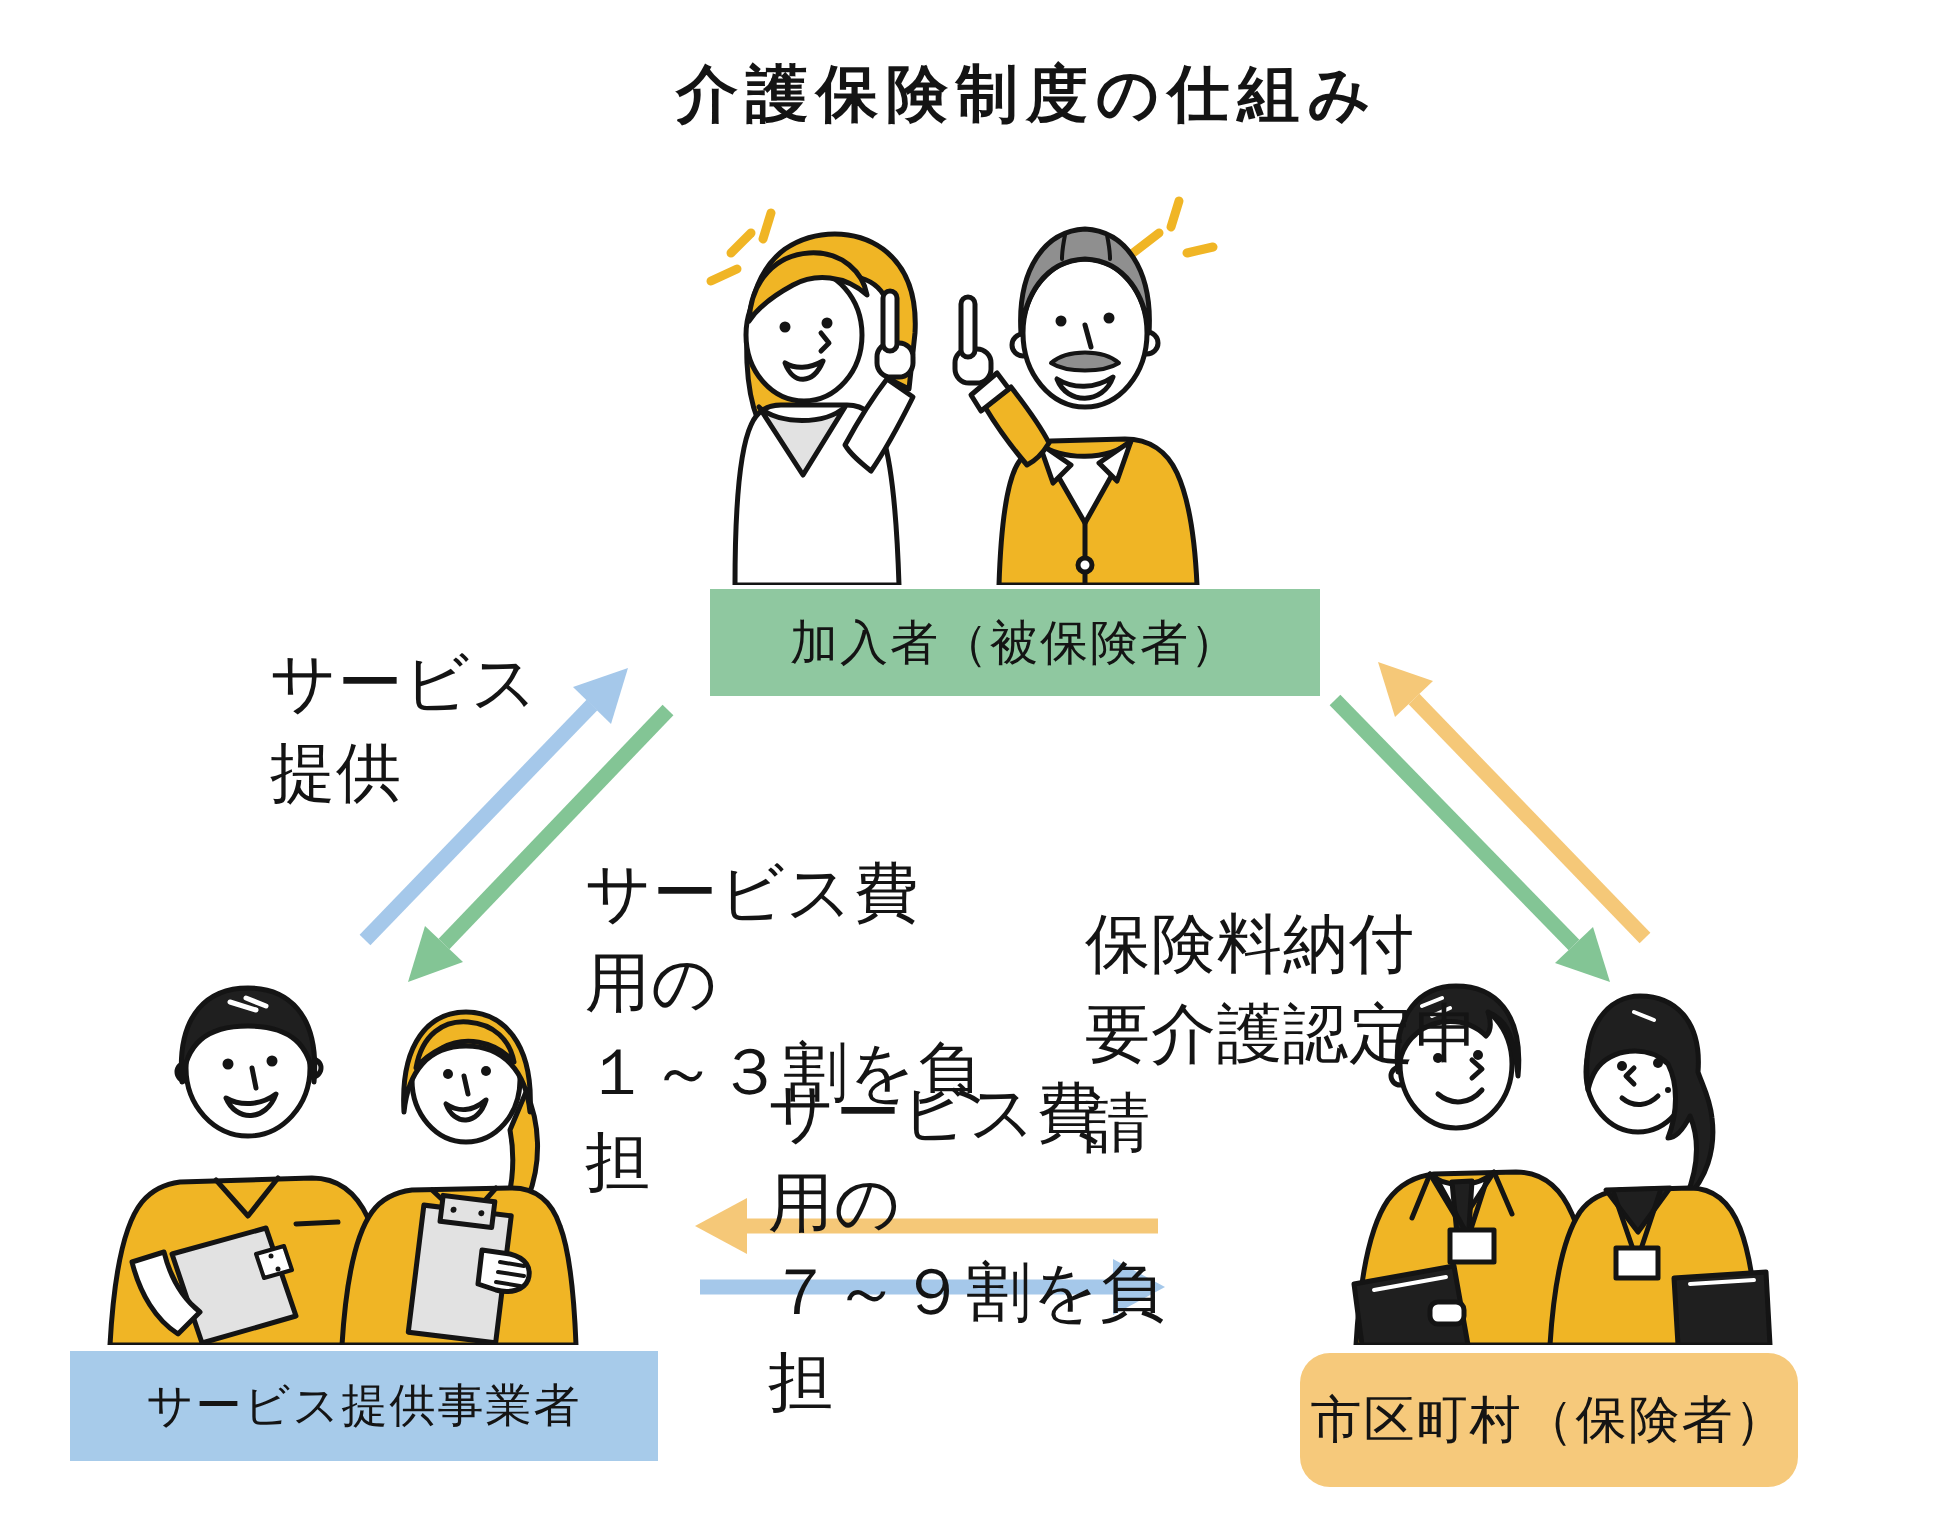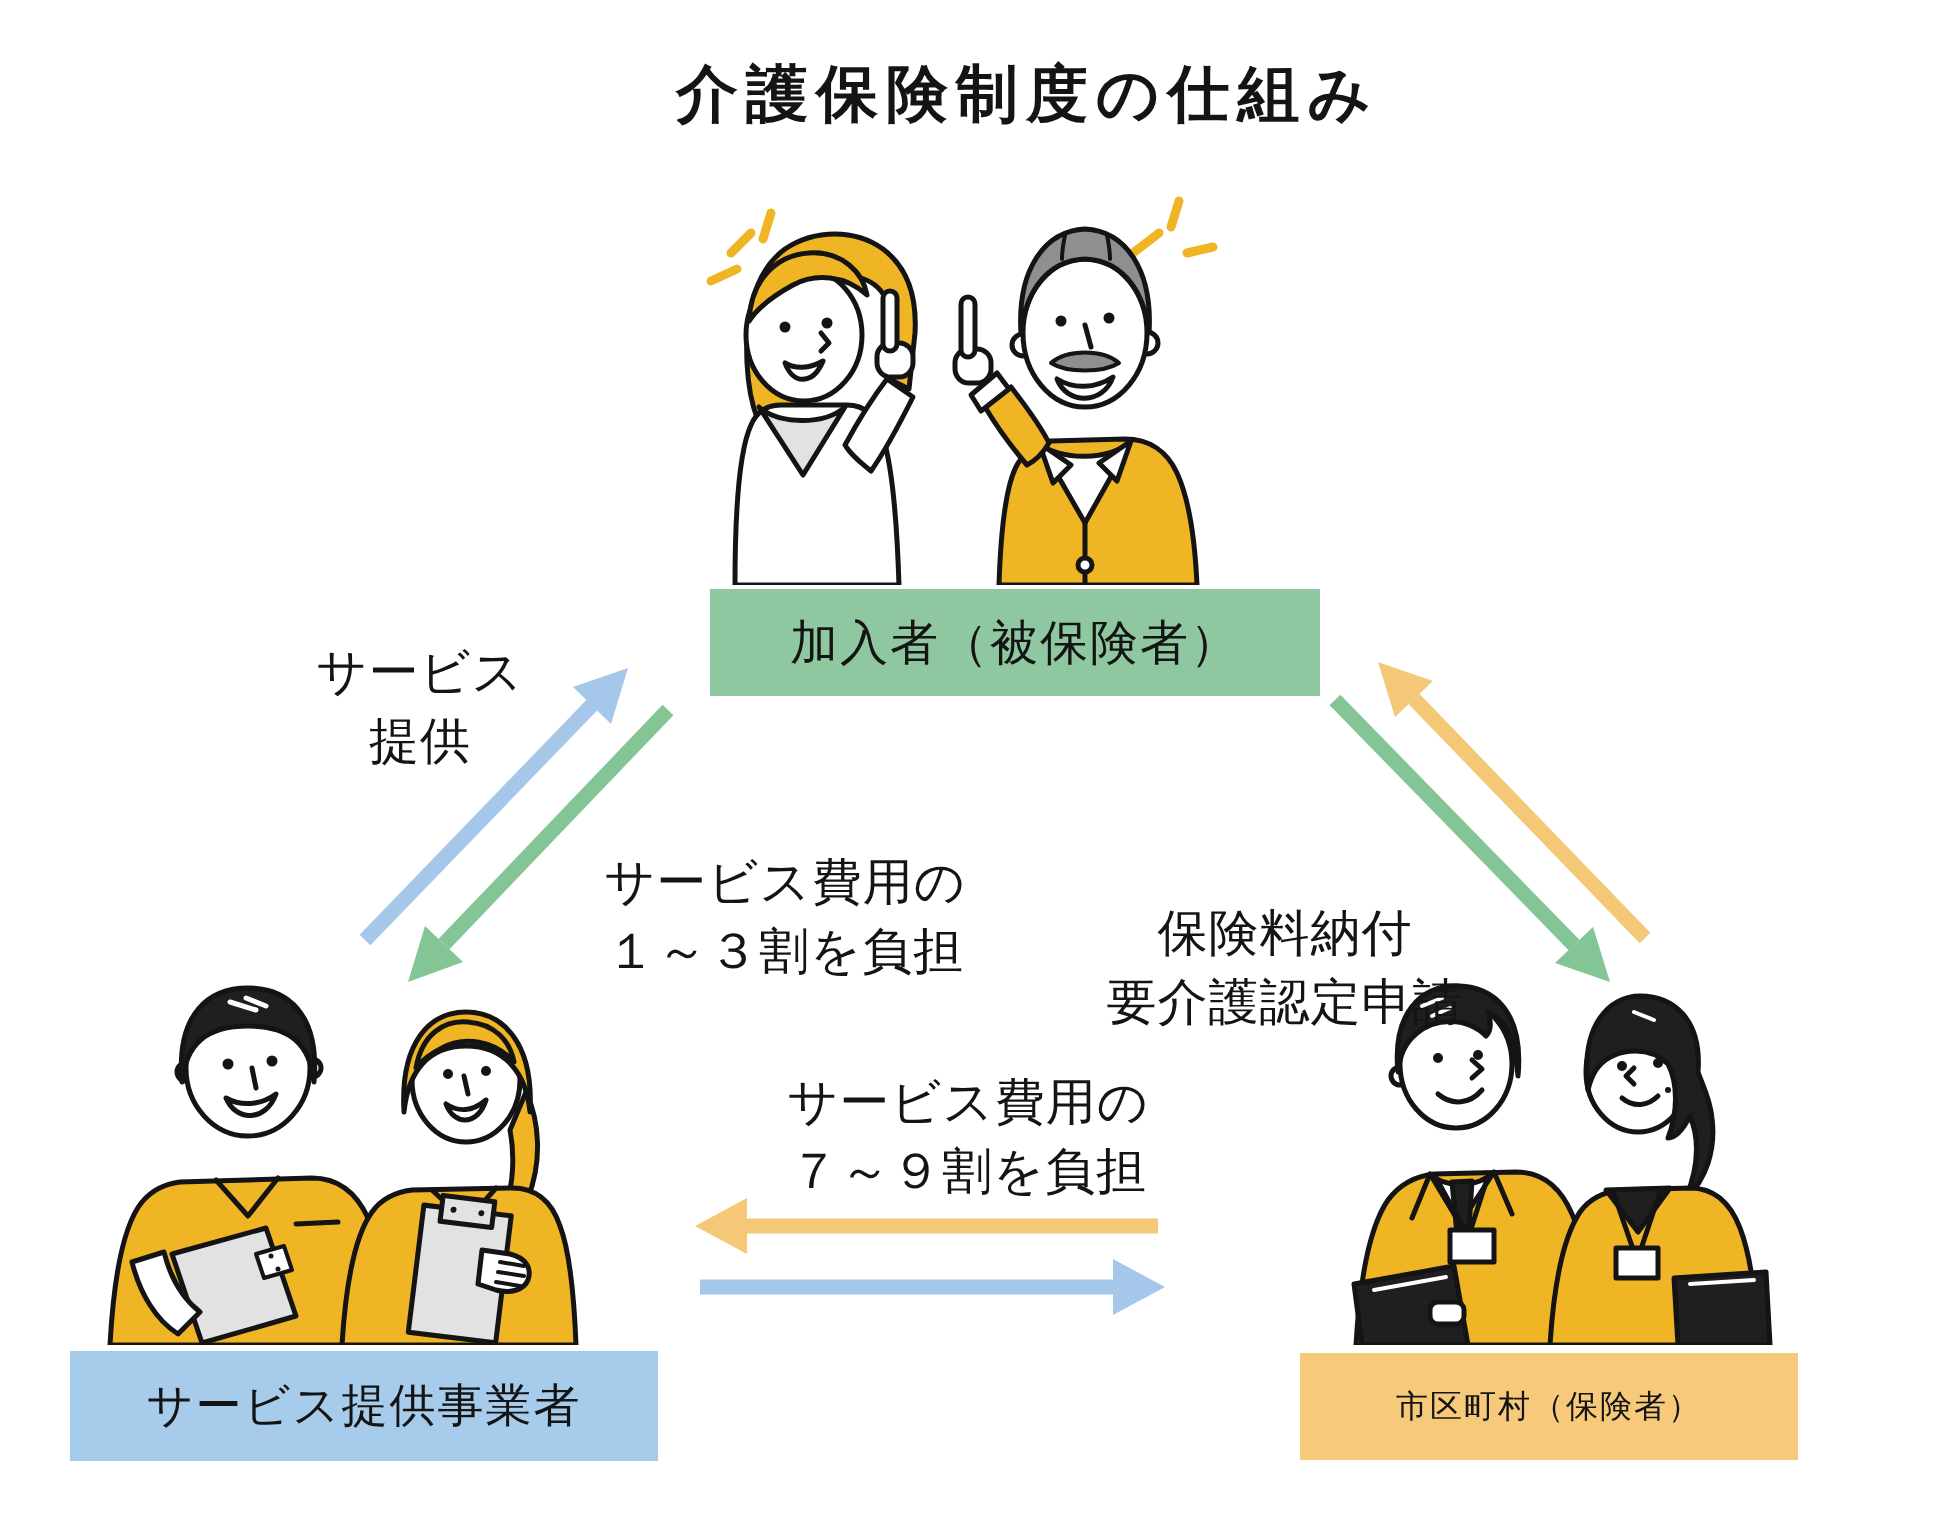--- a/index.html
+++ b/index.html
@@ -11,24 +11,24 @@
   #title{
     position:absolute;top:52px;left:70px;right:0;text-align:center;
     font-size:62px;font-weight:bold;letter-spacing:8px;z-index:5;
   }
   .node-box{
     position:absolute;display:flex;align-items:center;justify-content:center;
     font-size:47px;letter-spacing:2px;z-index:4;color:#141414;margin-top:8px;
   }
   #box-insured{left:710px;top:581px;width:610px;height:107px;background:var(--insured_box);font-size:48px;}
   #box-provider{left:70px;top:1343px;width:588px;height:110px;background:var(--provider_box);font-size:46px;}
-  #box-municipality{left:1300px;top:1345px;width:498px;height:107px;background:var(--municipality_box);font-size:32px;}
+  #box-municipality{left:1300px;top:1345px;width:498px;height:134px;background:var(--municipality_box);font-size:51px;border-radius:30px;}
   .arrow-label{
-    position:absolute;white-space:pre-line;text-align:center;
-    font-size:50px;line-height:1.38;z-index:5;color:#141414;letter-spacing:1px;
+    position:absolute;white-space:pre-line;
+    font-size:65px;line-height:1.38;z-index:5;color:#141414;letter-spacing:1px;
   }
   #lbl-service{left:270px;top:638px;width:300px;}
   #lbl-card{left:1513px;top:642px;width:400px;}
   #lbl-copay{left:585px;top:848px;width:400px;}
   #lbl-premium{left:1085px;top:899px;width:400px;}
   #lbl-benefit{left:768px;top:1068px;width:400px;}
   #lbl-billing{left:705px;top:1318px;width:400px;}
   .illus{position:absolute;z-index:2;}
   #illus-insured{left:697px;top:193px;}
   #illus-provider{left:80px;top:972px;}

